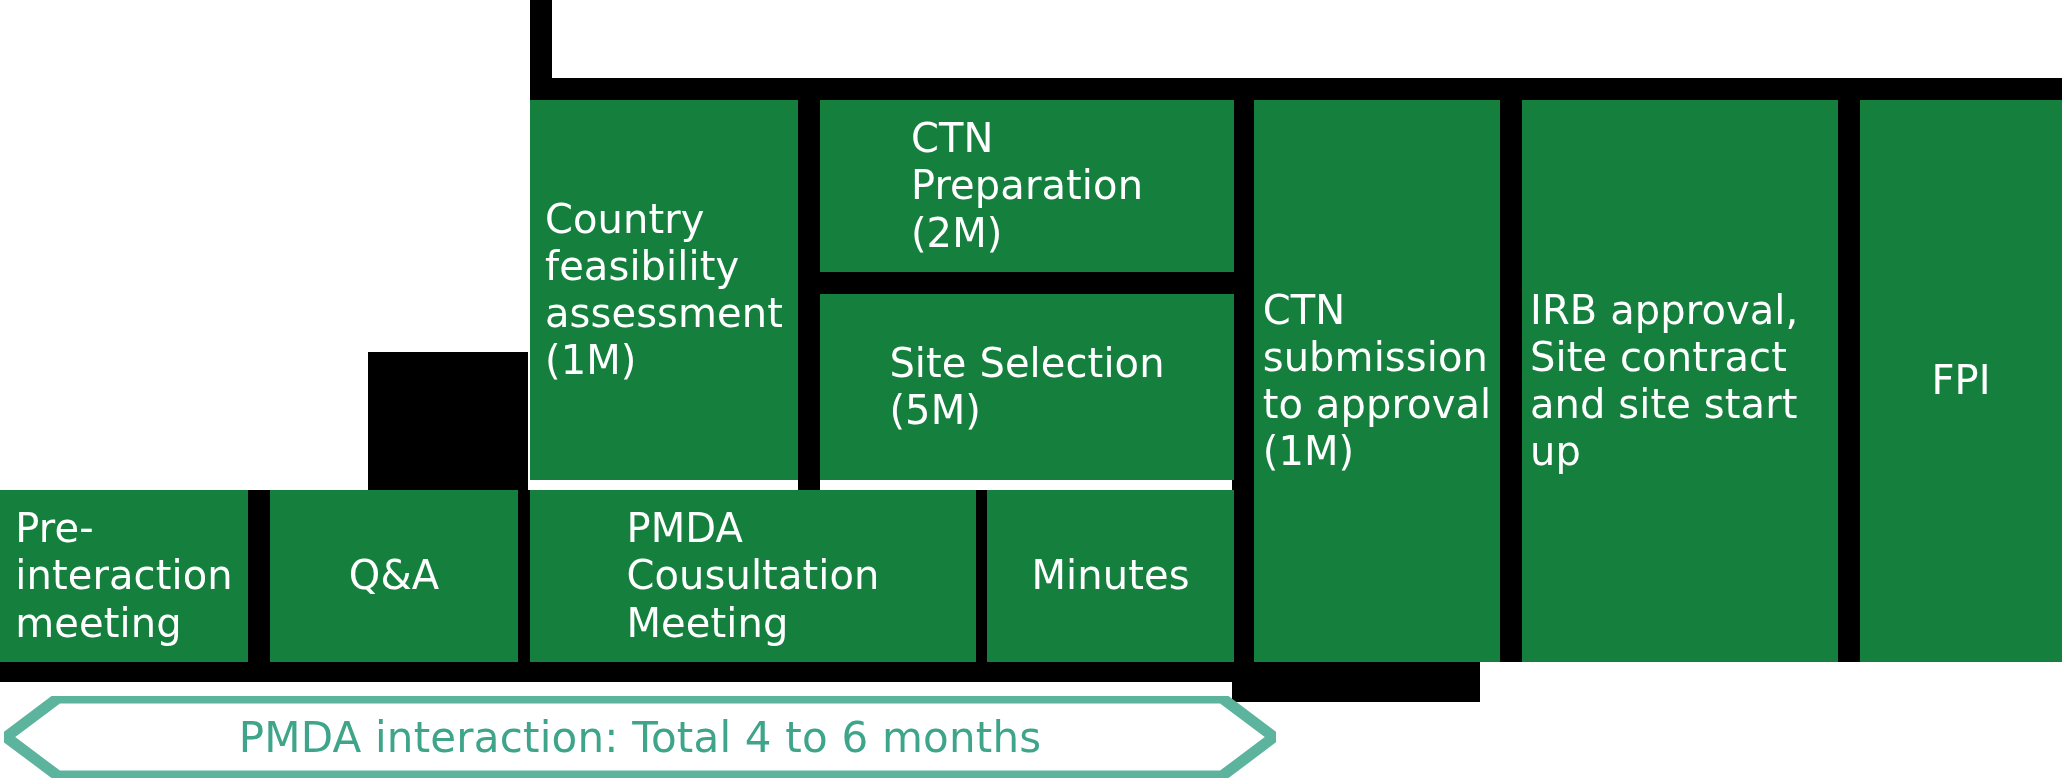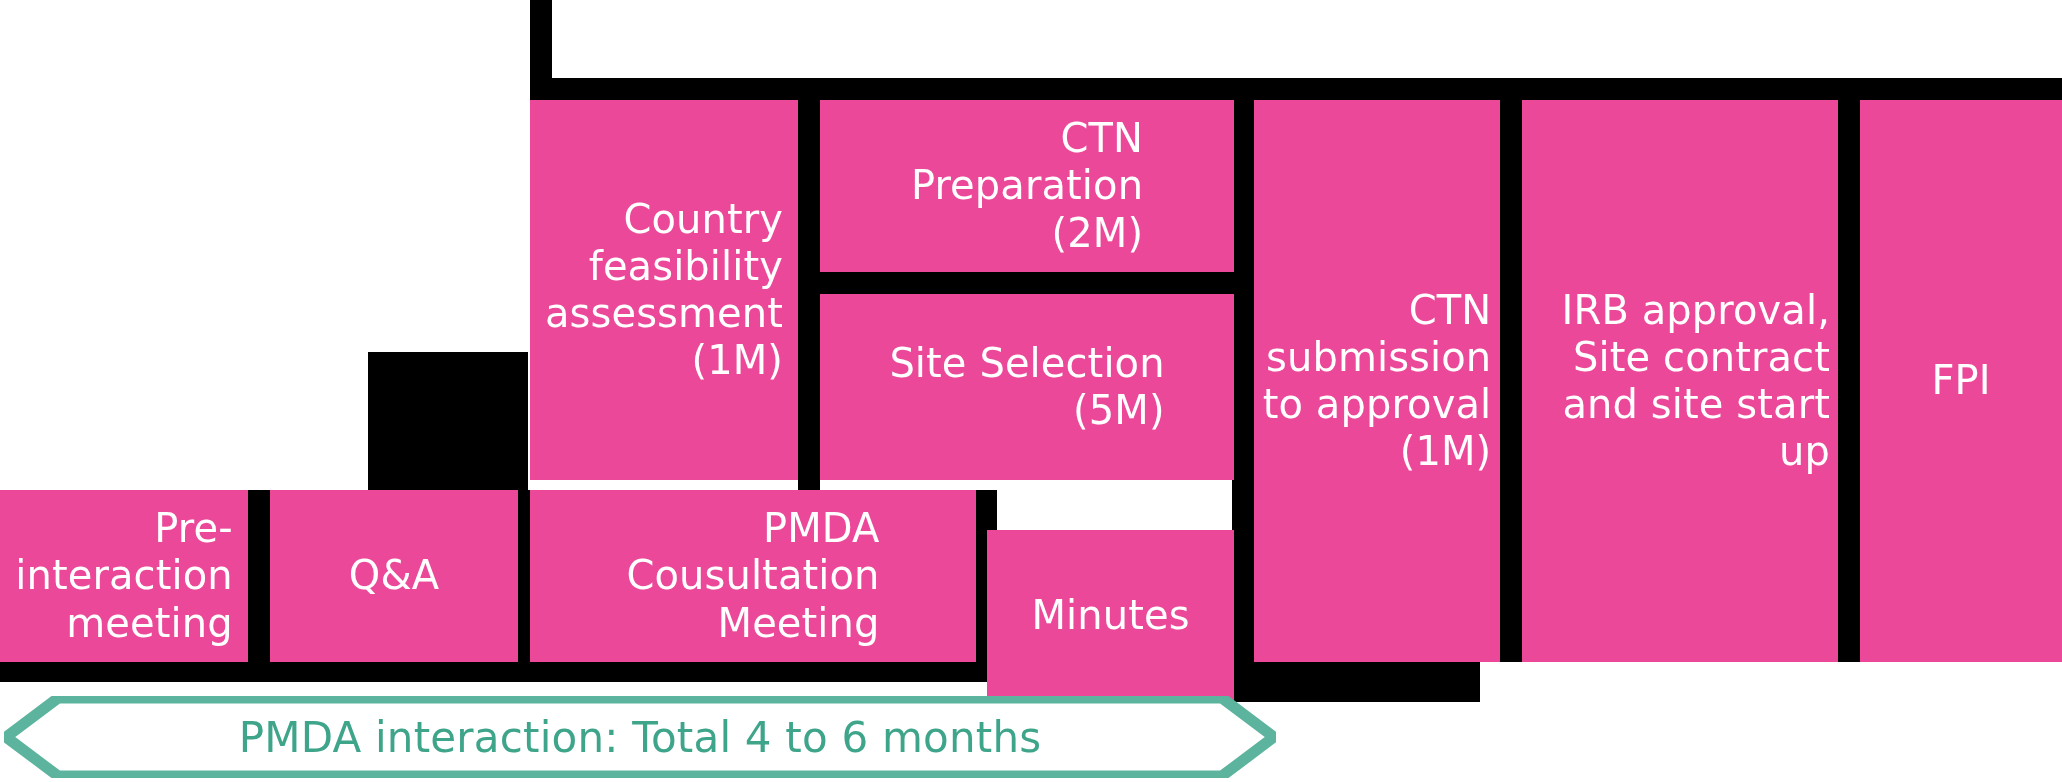--- a/index.html
+++ b/index.html
@@ -20,26 +20,26 @@
   }
 
   
   .abs { position: absolute; }
 
   .blk {
     background: #000000;
   }
 
   .task {
-    background: #ec4899;
+    background: #15803d;
     color: #ffffff;
     display: flex;
     align-items: center;
     justify-content: center;
-    text-align: right;
+    text-align: left;
     line-height: 1.18;
     font-size: 40px;
     font-weight: 400;
     box-sizing: border-box;
     padding: 18px 8px;
     white-space: pre-line;
     letter-spacing: 0.1px;
   }
 
   
@@ -123,21 +123,21 @@
   <div class="abs task" style="left:0px; top:490px; width:248px; height:172px;">Pre-
 interaction
 meeting</div>
 
   <div class="abs task" style="left:270px; top:490px; width:248px; height:172px;">Q&amp;A</div>
 
   <div class="abs task" style="left:530px; top:490px; width:446px; height:172px;">PMDA
 Cousultation
 Meeting</div>
 
-  <div class="abs task" style="left:987px; top:490px; width:247px; height:172px;margin-top:40px;">Minutes</div>
+  <div class="abs task" style="left:987px; top:490px; width:247px; height:172px;">Minutes</div>
 
 
   <div class="banner" style="left:4px; top:696px; width:1272px; height:82px;">
     <svg viewBox="0 0 1272 82" preserveAspectRatio="none">
       <polygon points="54,2 1218,2 1270,41 1218,80 54,80 2,41" fill="#ffffff" stroke="#5DB49E" stroke-width="11" stroke-linejoin="miter" vector-effect="non-scaling-stroke"></polygon>
     </svg>
     <span class="banner-label">PMDA interaction: Total 4 to 6 months</span>
   </div>
 
 </div>

